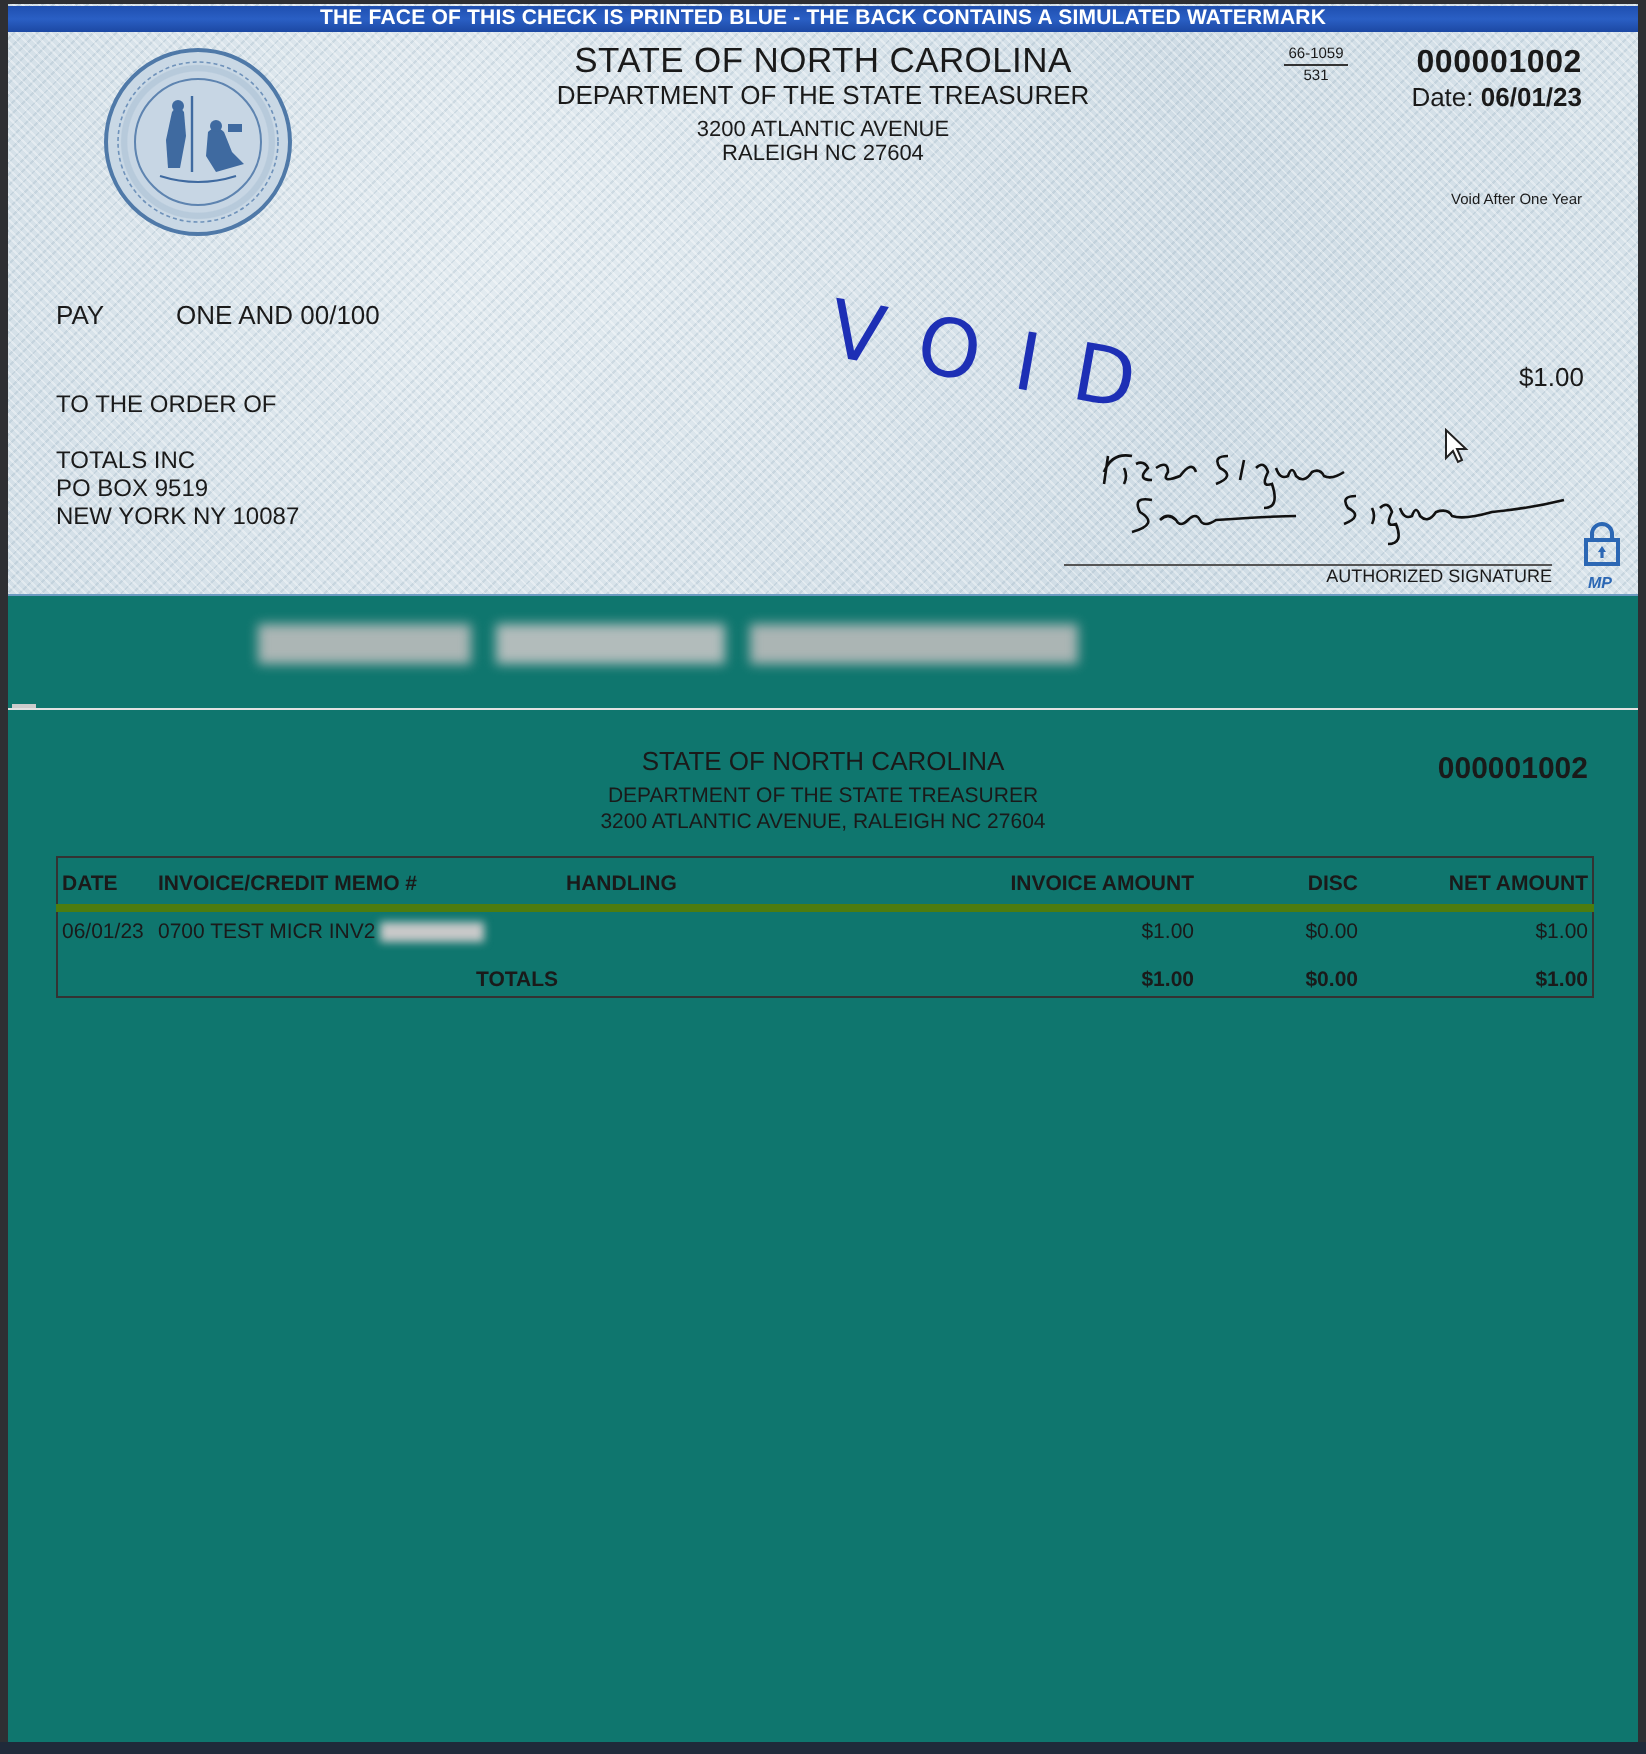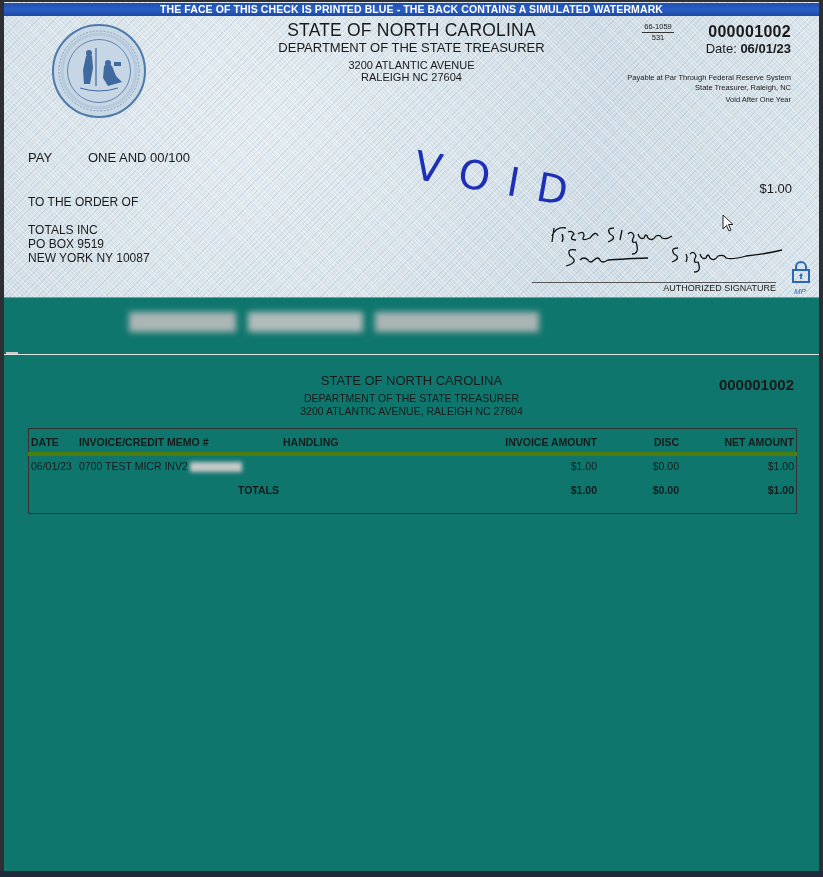--- a/index.html
+++ b/index.html
@@ -60,41 +60,41 @@
     font-family:"DejaVu Sans", sans-serif; transform:rotate(10deg); transform-origin:left top;
     font-weight:normal;
   }
   .amount { position:absolute; right:27px; top:179px; font-size:13px; }
   .order-label { position:absolute; left:24px; top:193px; font-size:12px; }
   .payee { position:absolute; left:24px; top:221px; font-size:12px; line-height:14px; }
   .signature-svg { position:absolute; left:540px; top:212px; }
   .sig-line { position:absolute; left:528px; top:280px; width:244px; height:1px; background:#555; }
   .sig-label { position:absolute; left:528px; top:281px; width:244px; text-align:right; font-size:9px; }
   .lock { position:absolute; left:787px; top:258px; }
-  .mp { position:absolute; left:790px; top:285px; font-size:8px; font-weight:normal; color:#2b67b4; font-style:italic; }
+  .mp { position:absolute; left:790px; top:285px; font-size:8px; font-weight:bold; color:#2b67b4; font-style:italic; }
   .cursor { position:absolute; left:718px; top:212px; }
   .micr-blur {
     position:absolute; left:125px; top:310px; width:410px; height:20px;
     background:linear-gradient(90deg, #bdbdbd 0 26%, transparent 26% 29%, #c4c4c4 29% 57%, transparent 57% 60%, #bcbcbc 60% 100%);
     filter:blur(3px); opacity:0.9;
   }
   .perf { position:absolute; left:0; top:352px; width:815px; height:1px; background:#e2e2e2; }
   .perf-mark { position:absolute; left:2px; top:350px; width:12px; height:3px; background:#ccc; }
   .stub-t1 { position:absolute; left:0; width:815px; top:371px; text-align:center; font-size:13px; }
   .stub-t2 { position:absolute; left:0; width:815px; top:390px; text-align:center; font-size:10.5px; }
   .stub-t3 { position:absolute; left:0; width:815px; top:403px; text-align:center; font-size:10.5px; }
   .stub-no { position:absolute; right:25px; top:374px; font-size:15px; font-weight:bold; }
   table.remit {
     position:absolute; left:24px; top:426px; width:769px; border-collapse:collapse;
     border:1px solid #333; font-size:10.5px;
   }
   table.remit th { font-weight:bold; text-align:left; padding:6px 2px 4px 2px; border-bottom:4px solid #4d7c0f; height:13px; }
   table.remit td { padding:4px 2px; height:12px; }
   table.remit .r { text-align:right; }
-  table.remit tr.totals td { font-weight:bold; padding-top:8px; padding-bottom:17px; }
+  table.remit tr.totals td { font-weight:bold; padding-top:8px; padding-bottom:2px; }
   .redact { display:inline-block; width:52px; height:10px; background:#c9c9c9; filter:blur(2px); vertical-align:middle; margin-left:2px; }
 </style>
 </head>
 <body>
 
 <div class="page">
 
   <div class="check">
     <div class="banner">THE FACE OF THIS CHECK IS PRINTED BLUE - THE BACK CONTAINS A SIMULATED WATERMARK</div>
 
@@ -123,24 +123,20 @@
       <div class="num">66-1059</div>
       <div>531</div>
     </div>
 
     <div class="check-no">000001002</div>
     <div class="check-date">
       <span>Date:</span>
       <b>06/01/23</b>
     </div>
 
-    <div class="payable">
-      <div>Payable at Par Through Federal Reserve System</div>
-      <div>State Treasurer, Raleigh, NC</div>
-    </div>
     <div class="void-after">Void After One Year</div>
 
     <div class="pay-label">PAY</div>
     <div class="pay-amount-words">ONE AND 00/100</div>
 
     <div class="void-stamp">VOID</div>
 
     <div class="amount">$1.00</div>
 
     <div class="order-label">TO THE ORDER OF</div>

